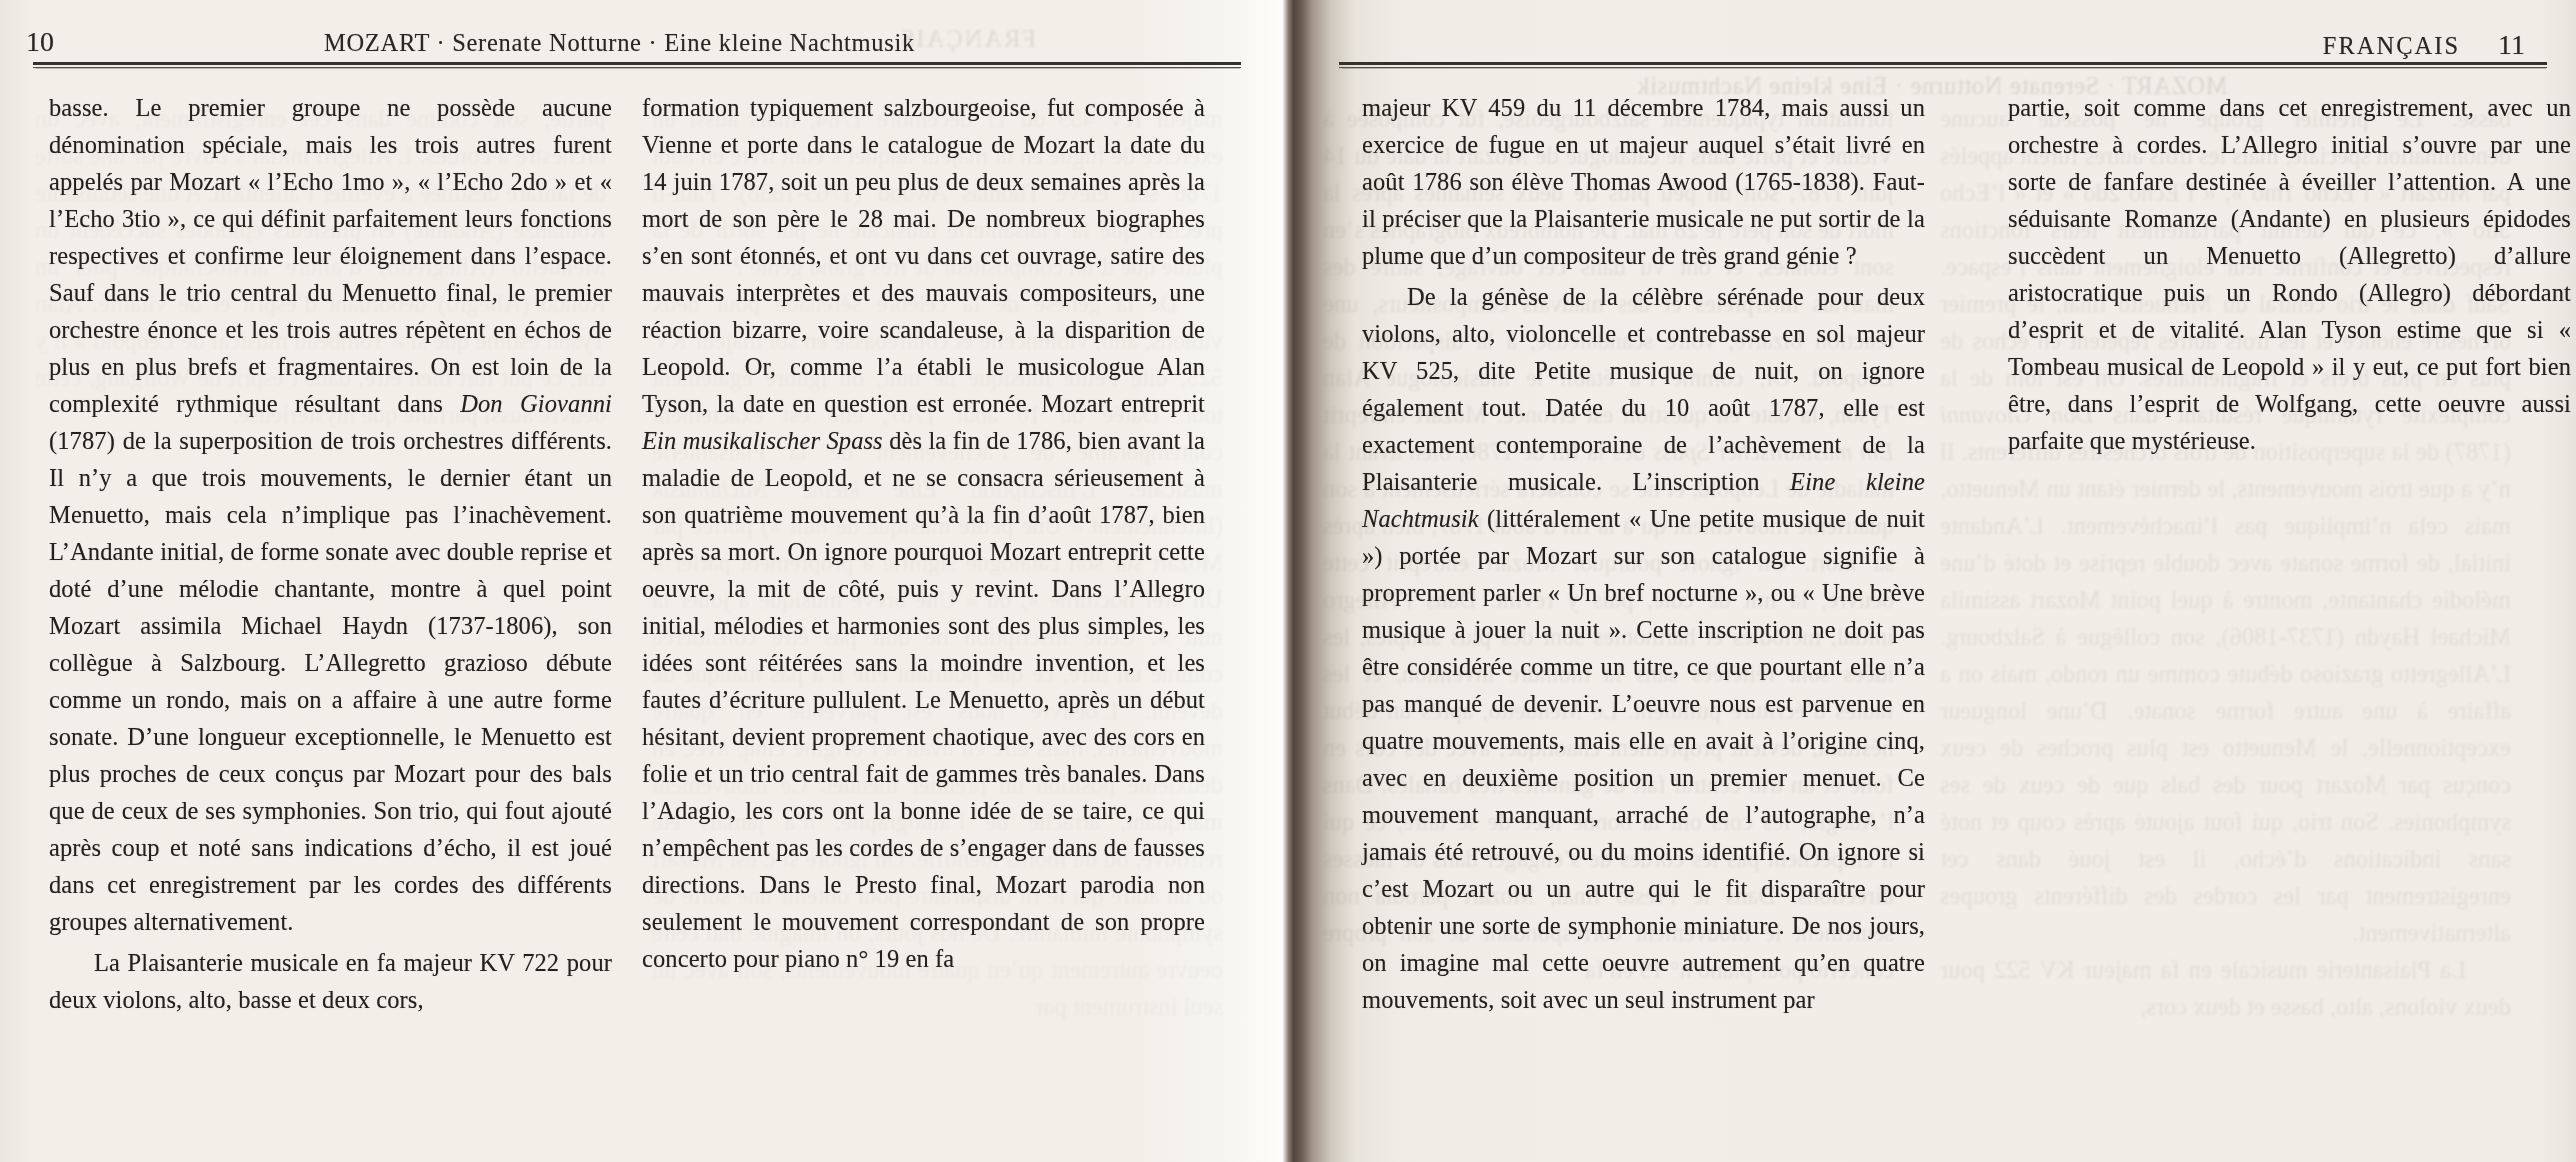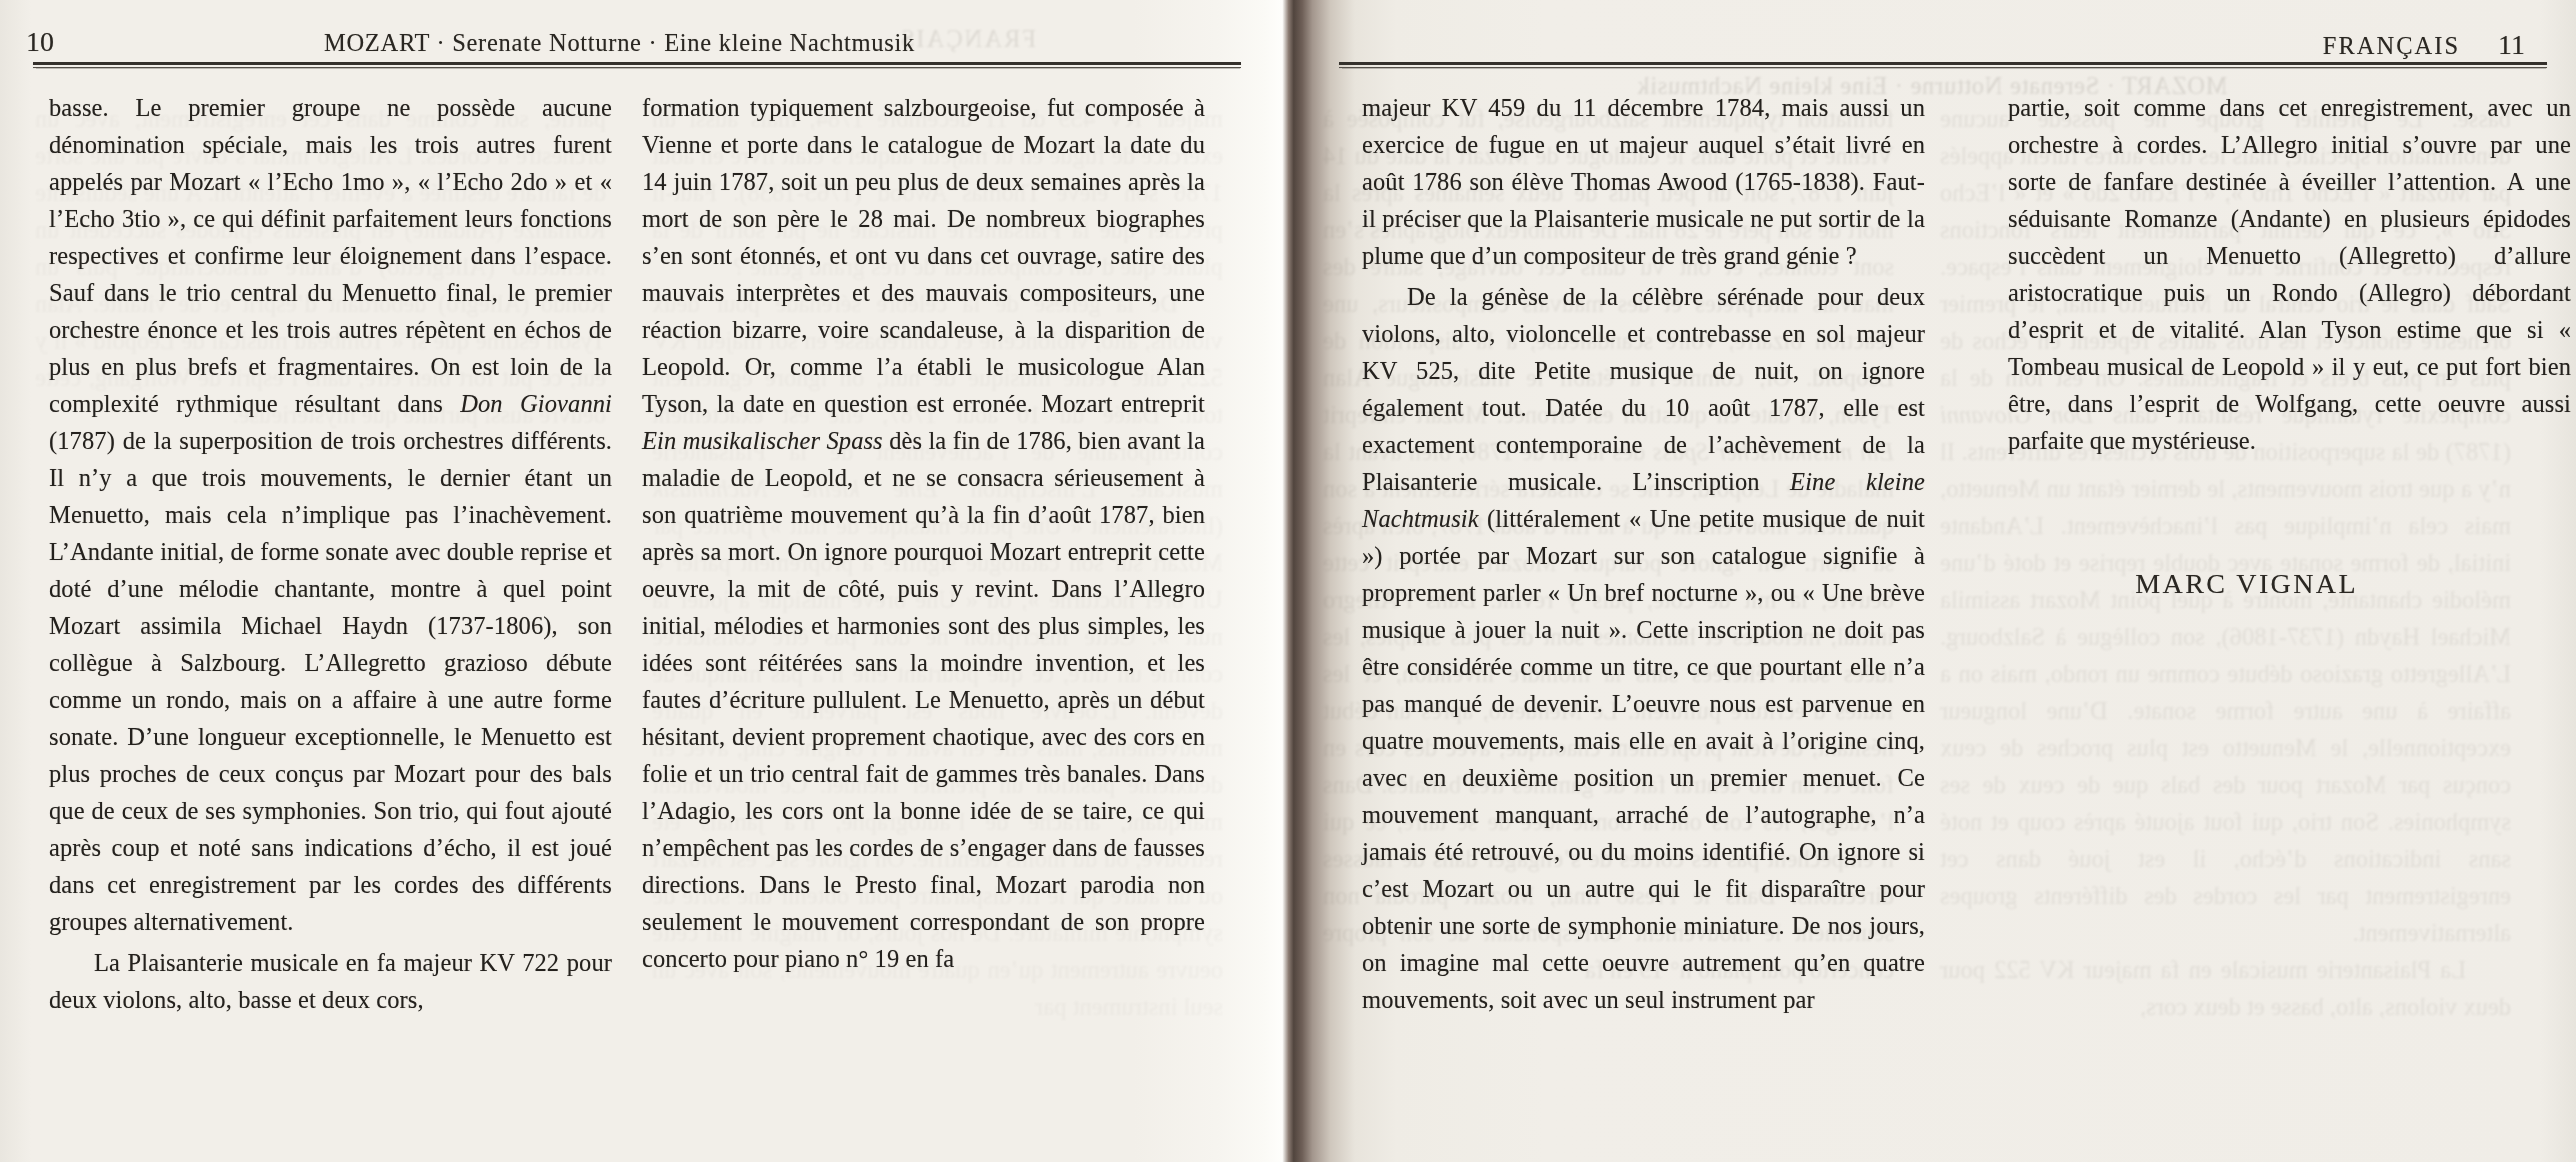--- a/index.html
+++ b/index.html
@@ -142,17 +142,16 @@
     <div class="rule rr"></div>
 
     <div class="col c3">
         <p><span>majeur KV 459 du 11 décembre 1784, mais aussi un exercice de fugue en ut majeur auquel s’était livré en août 1786 son élève Thomas Awood (1765-1838). Faut-il préciser que la Plaisanterie musicale ne put sortir de la plume que d’un compositeur de très grand génie ?</span></p>
         <p class="indent"><span>De la génèse de la célèbre sérénade pour deux violons, alto, violoncelle et contrebasse en sol majeur KV 525, dite Petite musique de nuit, on ignore également tout. Datée du 10 août 1787, elle est exactement contemporaine de l’achèvement de la Plaisanterie musicale. L’inscription </span><span class="it">Eine kleine Nachtmusik</span><span> (littéralement « Une petite musique de nuit ») portée par Mozart sur son catalogue signifie à proprement parler « Un bref nocturne », ou « Une brève musique à jouer la nuit ». Cette inscription ne doit pas être considérée comme un titre, ce que pourtant elle n’a pas manqué de devenir. L’oeuvre nous est parvenue en quatre mouvements, mais elle en avait à l’origine cinq, avec en deuxième position un premier menuet. Ce mouvement manquant, arraché de l’autographe, n’a jamais été retrouvé, ou du moins identifié. On ignore si c’est Mozart ou un autre qui le fit disparaître pour obtenir une sorte de symphonie miniature. De nos jours, on imagine mal cette oeuvre autrement qu’en quatre mouvements, soit avec un seul instrument par</span></p>
       </div>
     <div class="col c4">
         <p><span>partie, soit comme dans cet enregistrement, avec un orchestre à cordes. L’Allegro initial s’ouvre par une sorte de fanfare destinée à éveiller l’attention. A une séduisante Romanze (Andante) en plusieurs épidodes succèdent un Menuetto (Allegretto) d’allure aristocratique puis un Rondo (Allegro) débordant d’esprit et de vitalité. Alan Tyson estime que si « Tombeau musical de Leopold » il y eut, ce put fort bien être, dans l’esprit de Wolfgang, cette oeuvre aussi parfaite que mystérieuse.</span></p>
       </div>
 
-    <div class="byline">MARC VIGNAL</div>
   </section>
 
 </div>
 
 
 </body></html>

